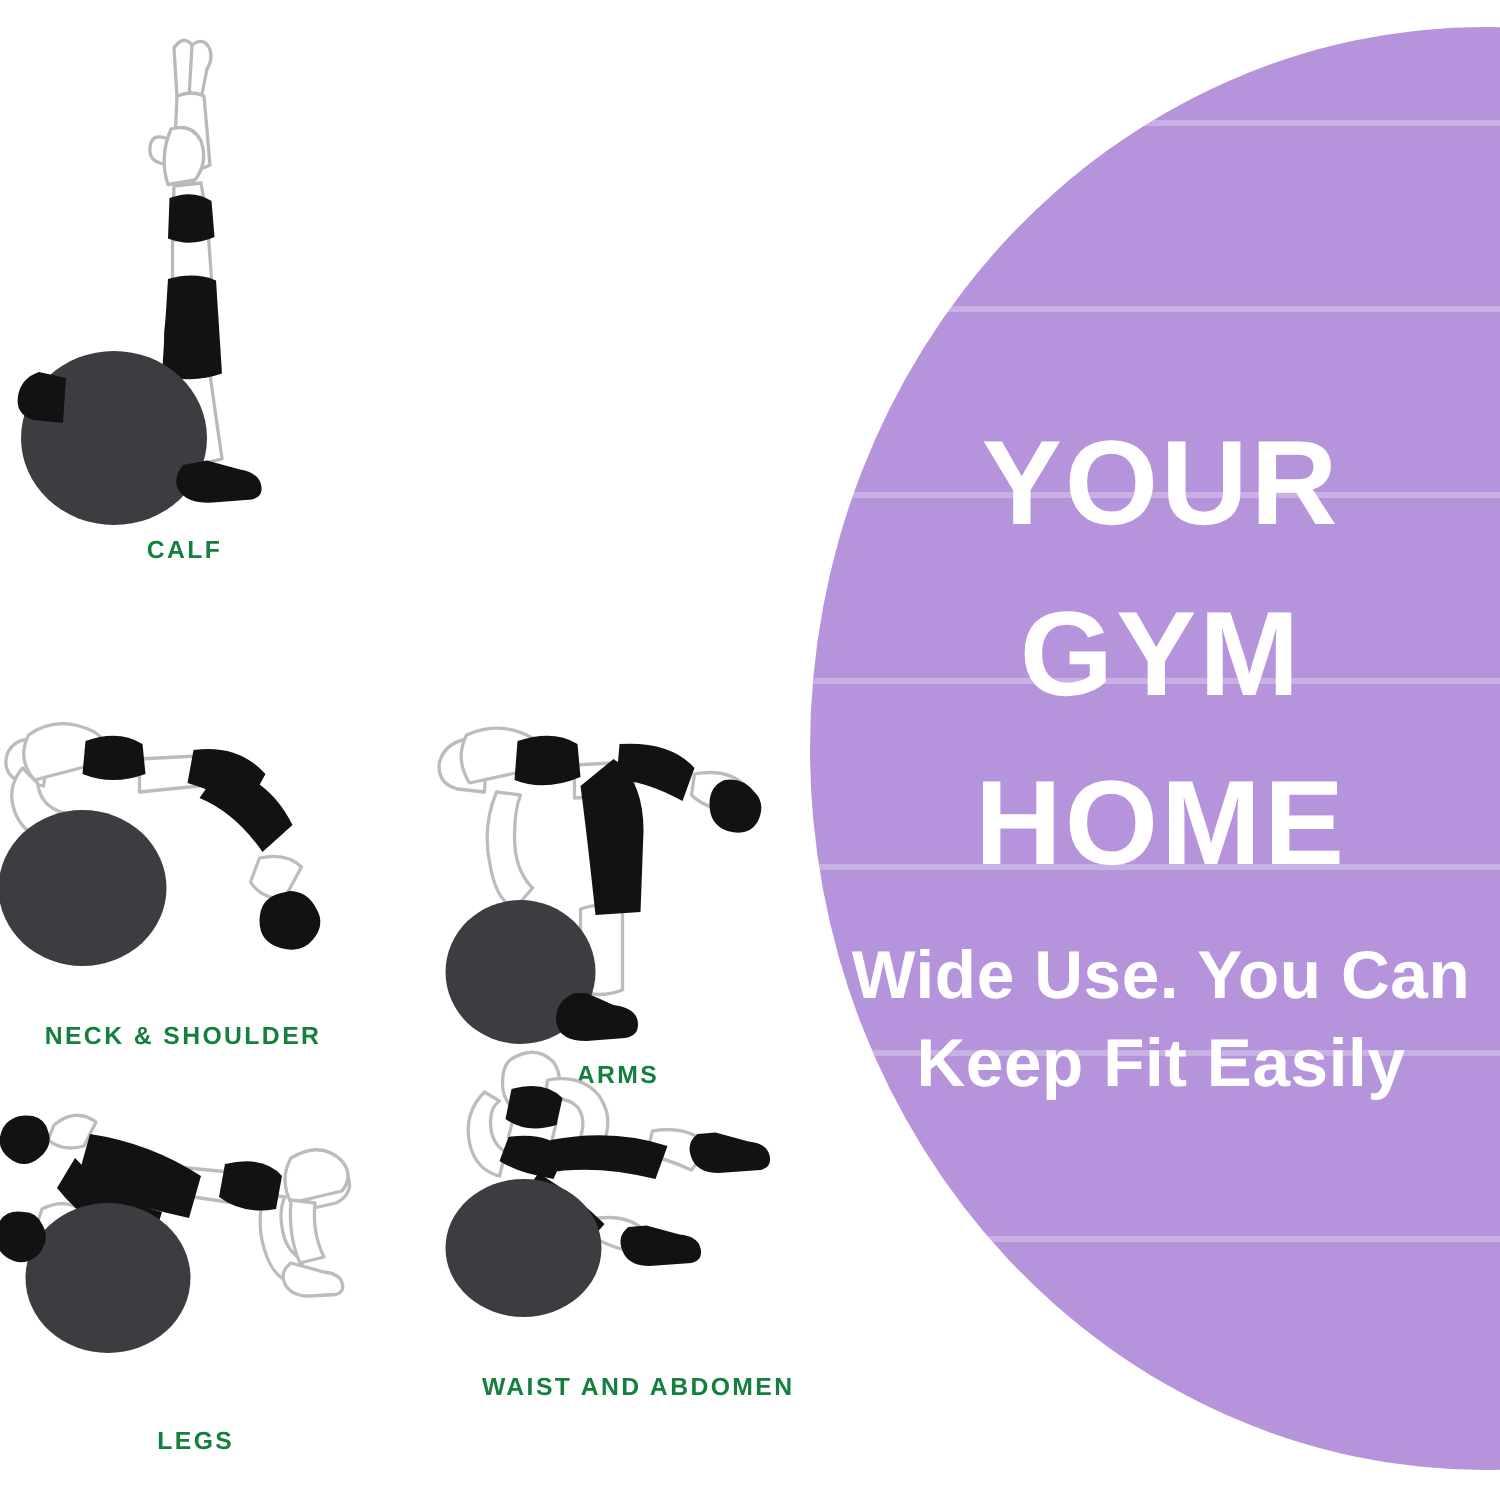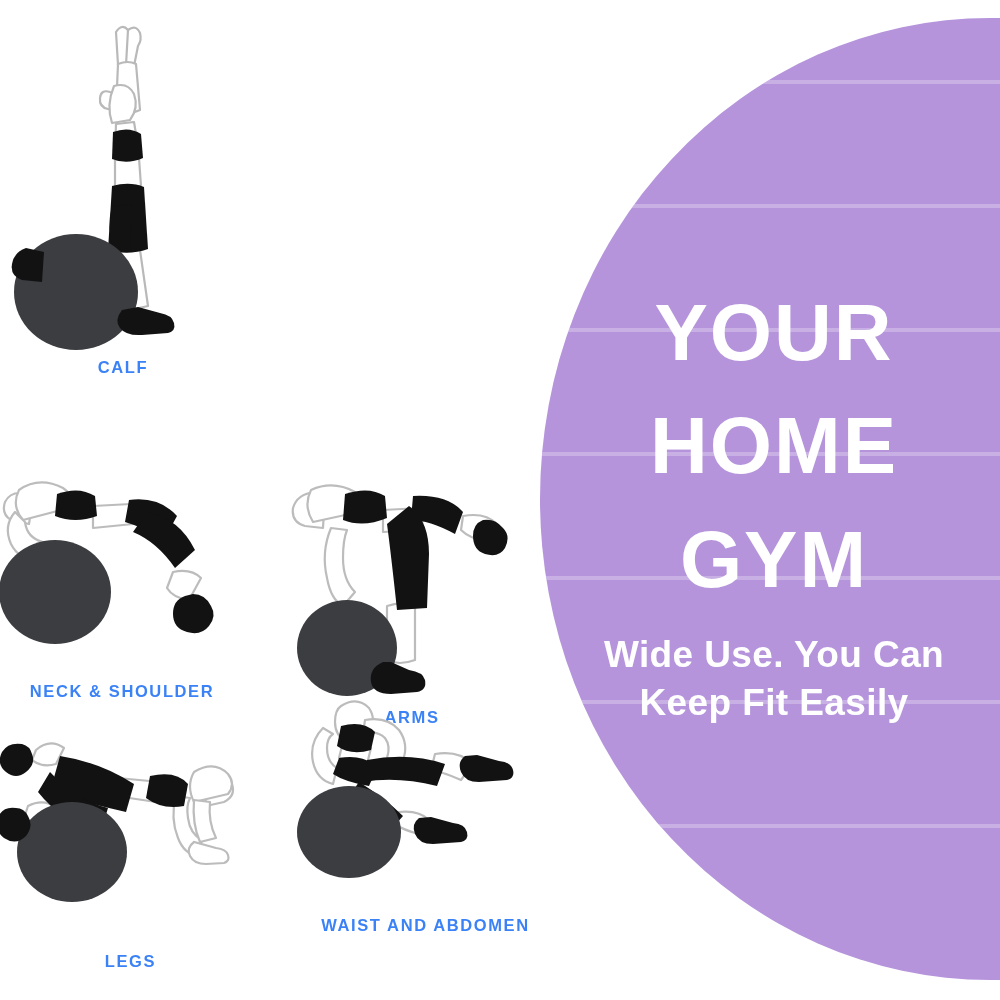--- a/index.html
+++ b/index.html
@@ -58,21 +58,21 @@
     font-weight: bold;
     font-size: 80px;
     line-height: 1.42;
     letter-spacing: 2px;
     text-align: center;
     white-space: nowrap;
   }
   .subhead {
     color: #ffffff;
     font-weight: bold;
-    font-size: 37px;
+    font-size: 45px;
     line-height: 1.32;
     letter-spacing: 0.4px;
     text-align: right;
     margin-top: 14px;
     white-space: nowrap;
   }
 
   
   .exercise-grid {
     position: absolute;
@@ -88,21 +88,21 @@
     flex-direction: column;
     align-items: center;
   }
   .figure-box {
     position: relative;
     width: 250px;
     height: 240px;
   }
   .figure-box svg { display: block; width: 100%; height: 100%; }
   .exercise-label {
-    color: #3b82f6;
+    color: #15803d;
     font-weight: bold;
     font-size: 16.5px;
     letter-spacing: 1.6px;
     text-align: left;
     white-space: nowrap;
   }
 
   
   .cell-r0c0 { left: -12px;  top: 20px; }
   .cell-r0c1 { left: 280px;  top: 140px; }
@@ -292,20 +292,20 @@
       </div>
       <div class="exercise-label">WAIST AND ABDOMEN</div>
     </div>
 
   </div>
 
   <div class="promo-panel">
     <div class="stripes"></div>
     <div class="promo-text">
       <div class="headline">YOUR</div>
+      <div class="headline">GYM</div>
       <div class="headline">HOME</div>
-      <div class="headline">GYM</div>
       <div class="subhead">Wide Use. You Can</div>
       <div class="subhead" style="margin-top:0">Keep Fit Easily</div>
     </div>
   </div>
 
 </div>
 
 </body></html>

